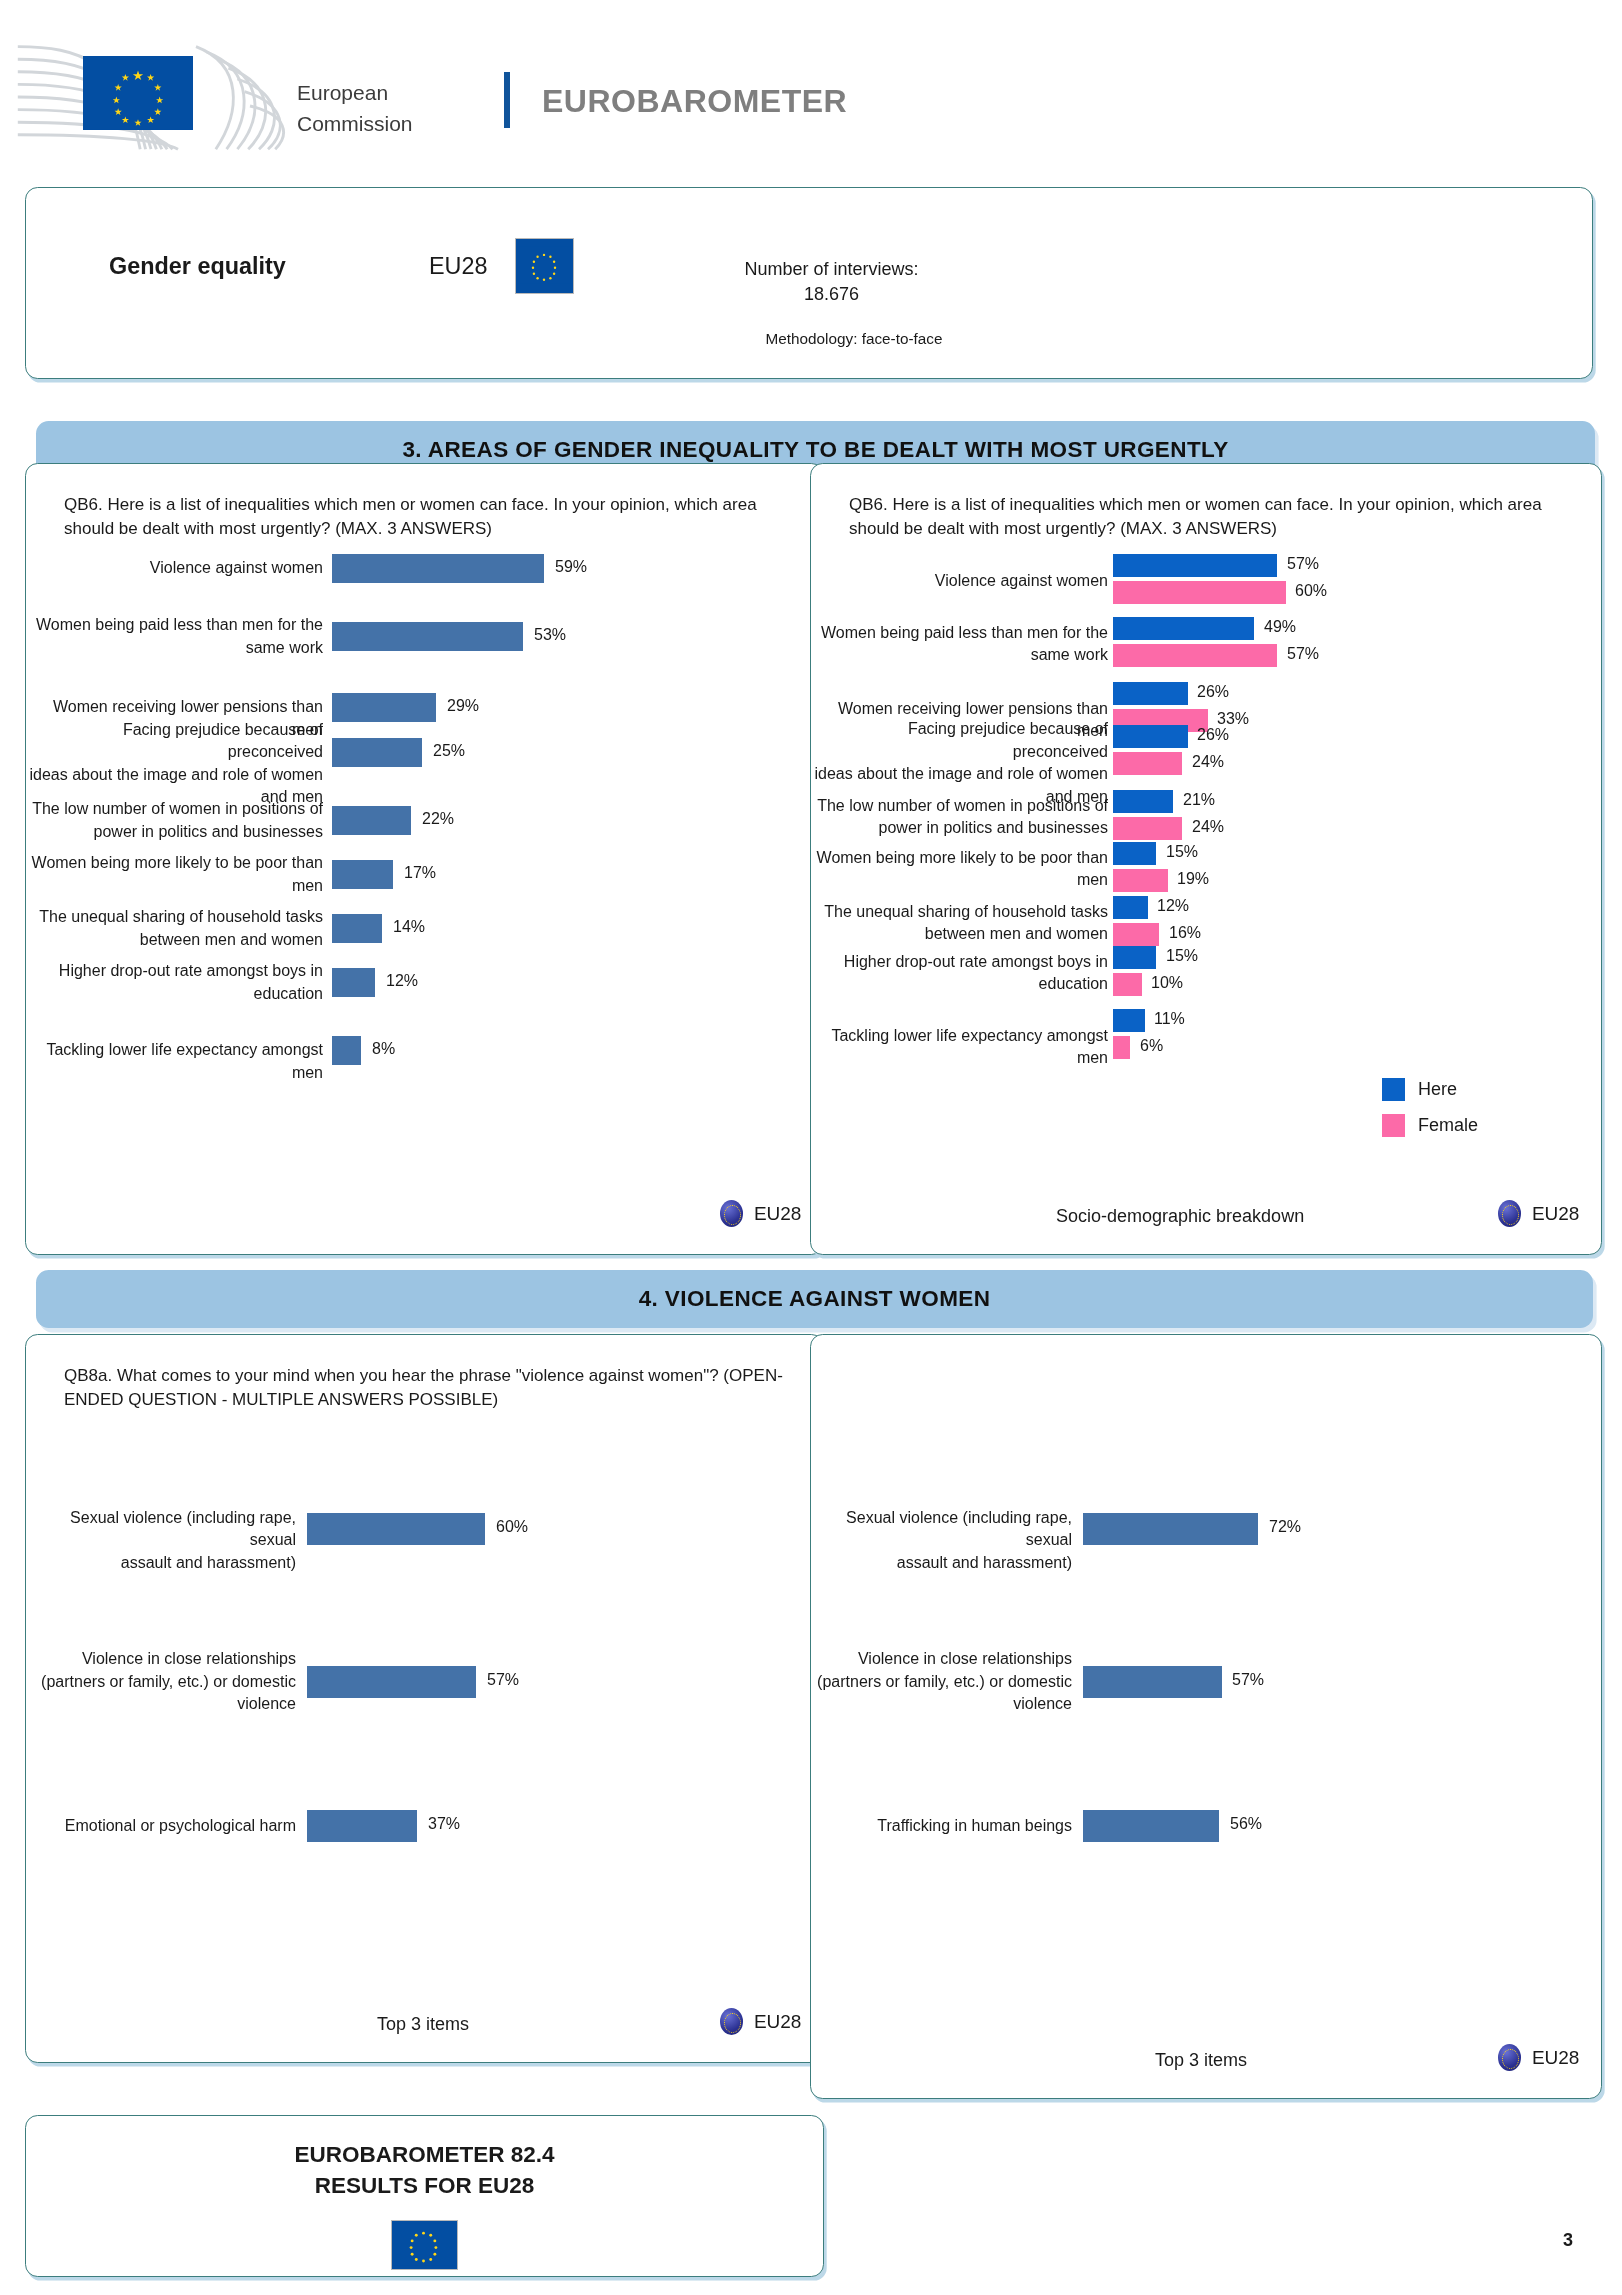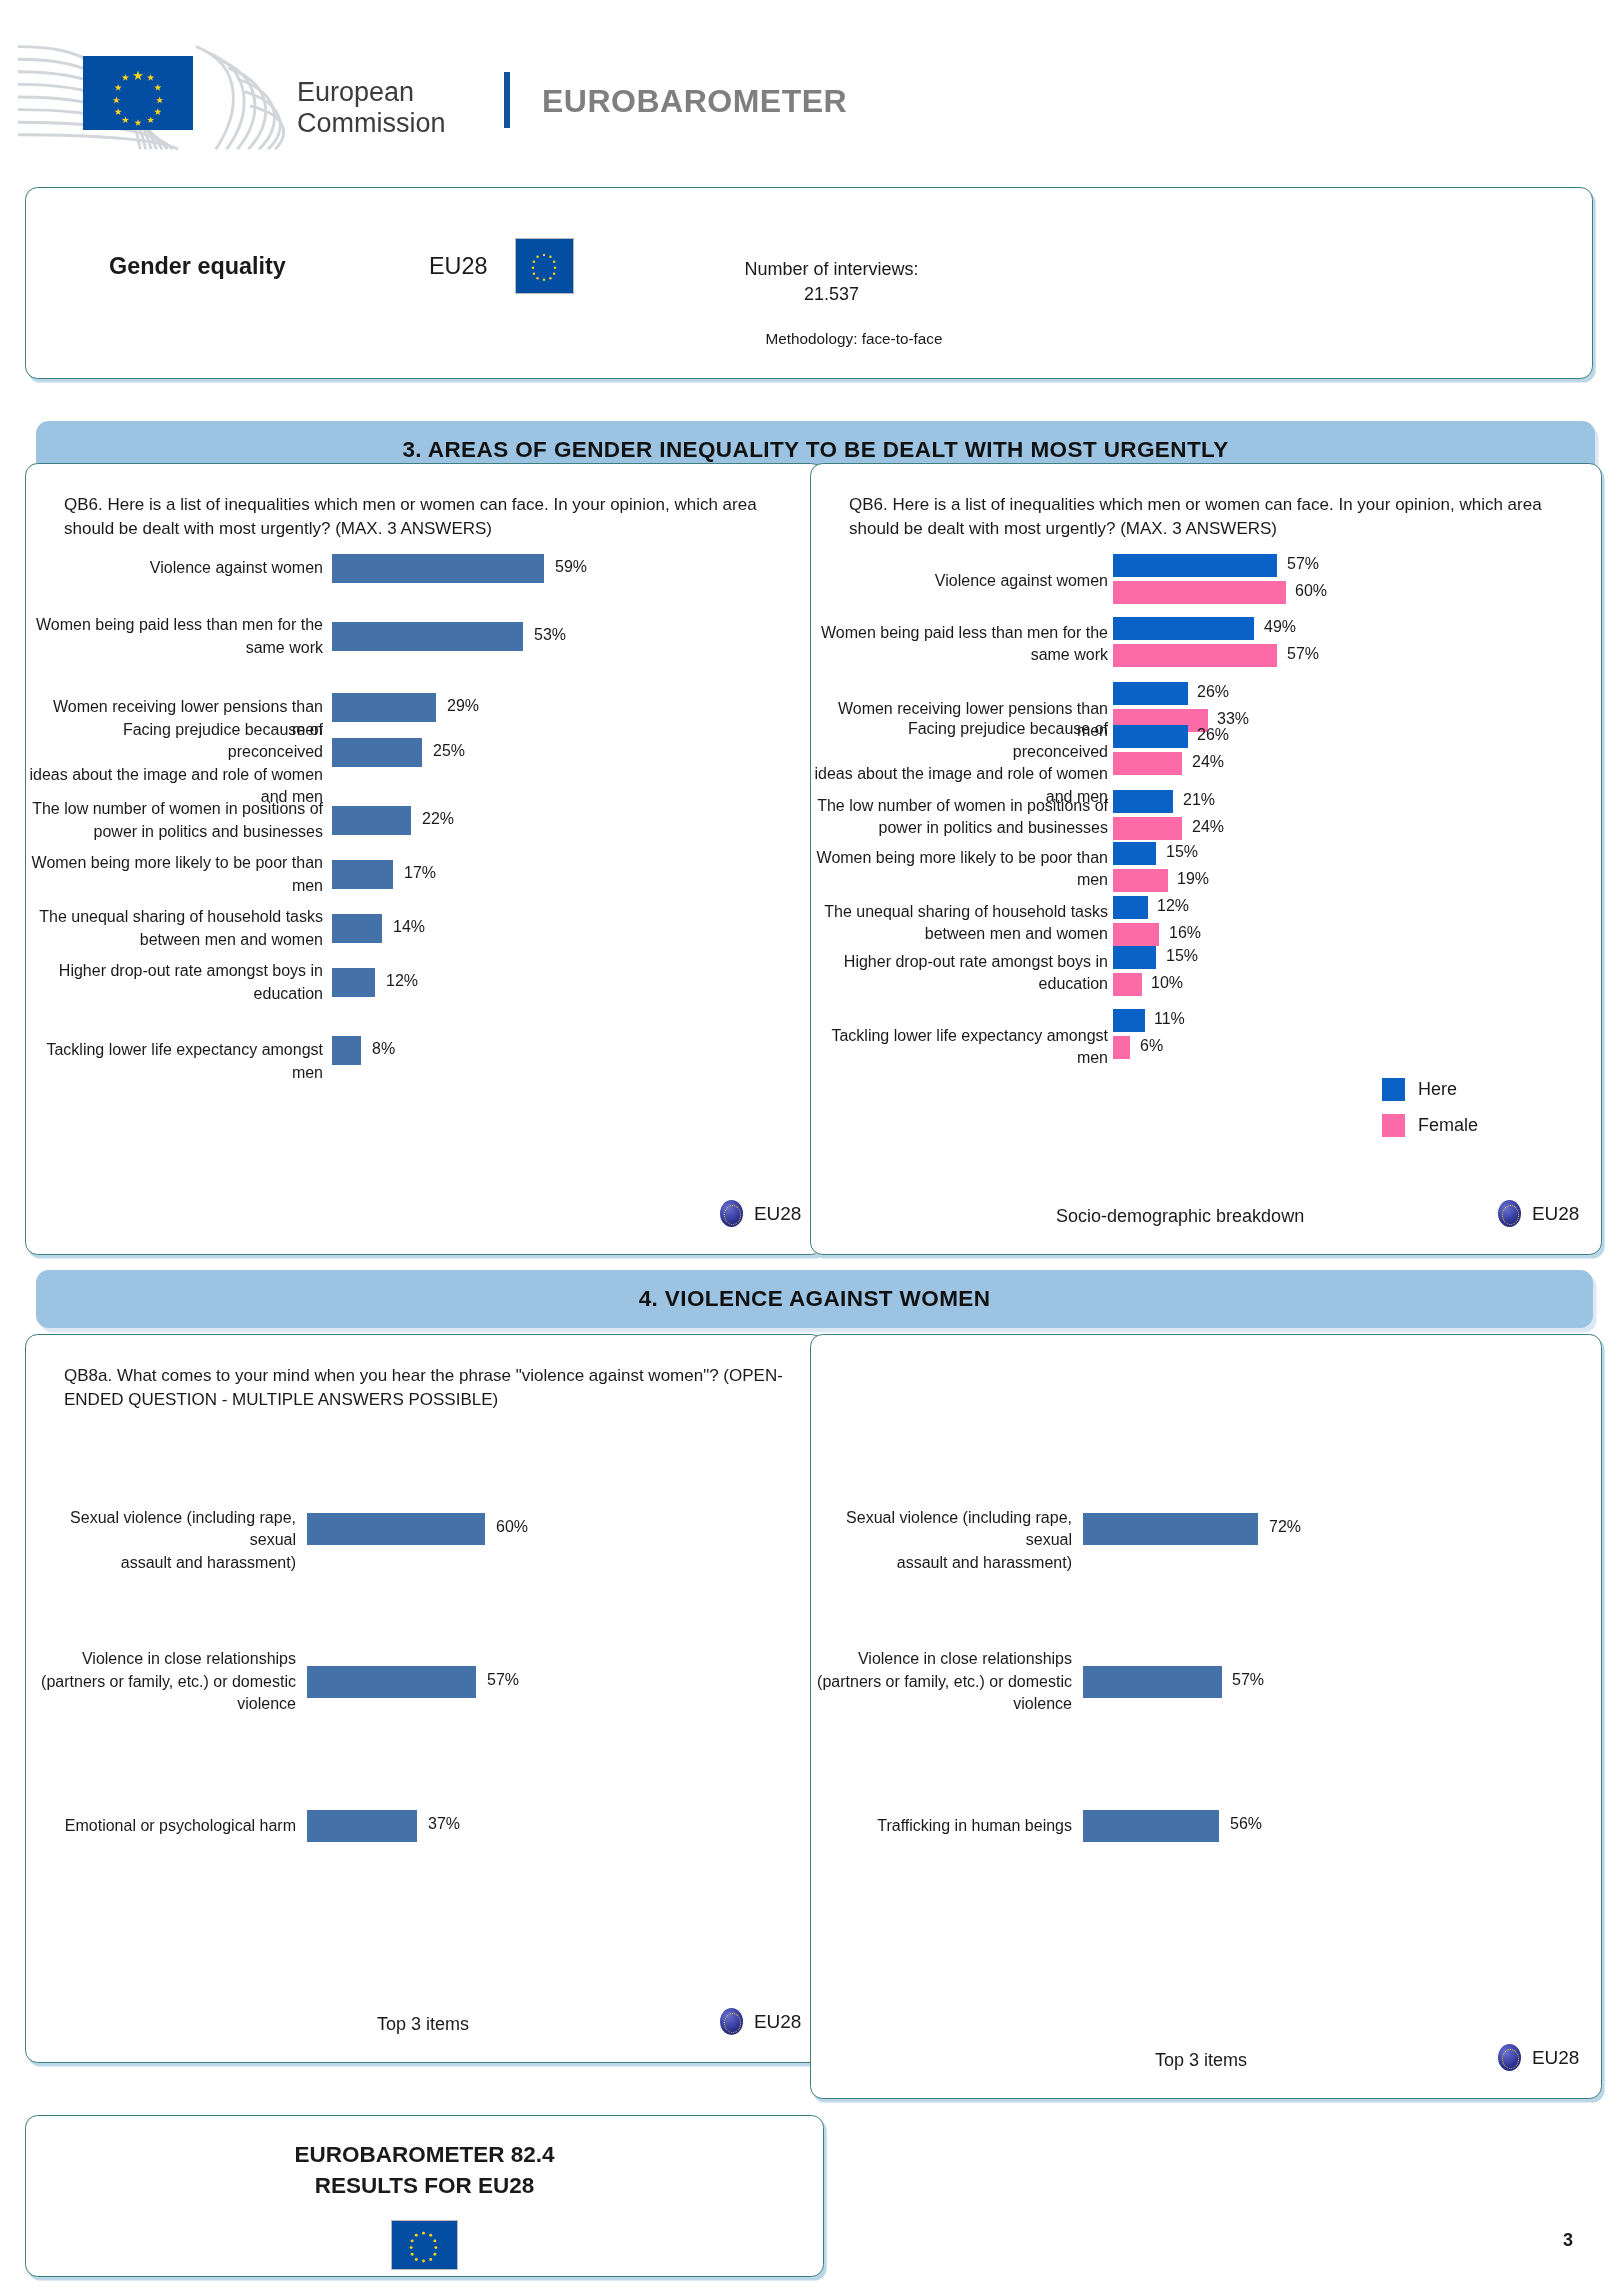--- a/index.html
+++ b/index.html
@@ -12,21 +12,21 @@
     position:relative;
     overflow:hidden;
   }
 
   
   .header { position:absolute; left:0; top:0; width:1623px; height:176px; }
   .flag-box { position:absolute; left:83px; top:56px; width:110px; height:74px;
               background:#034ea2; }
   .flag-box svg { display:block; }
   .ec-words { position:absolute; left:297px; top:77px;
-              font-size:27px; line-height:31px; color:#3c3c3c;
+              font-size:21px; line-height:31px; color:#3c3c3c;
               font-family:"Liberation Sans", sans-serif; }
   .ec-words div { white-space:nowrap; }
   .divider-bar { position:absolute; left:504px; top:72px; width:6.3px; height:56px;
                  background:#10549b; }
   .eb-title { position:absolute; left:542px; top:83px;
               font-size:32px; font-weight:bold; letter-spacing:0.5px;
               color:#7f7f7f; white-space:nowrap; }
   .swoosh { position:absolute; left:16px; top:25px; width:270px; height:126px; }
 
   
@@ -165,21 +165,21 @@
           <circle cx="83" cy="60" r="2.6"></circle>
           <circle cx="39" cy="60" r="2.6"></circle>
         <circle cx="75" cy="70" r="2.6"></circle>
           <circle cx="47" cy="70" r="2.6"></circle>
           <circle cx="61" cy="73" r="2.6"></circle>
       </g>
     </svg>
   </div>
   <div class="interviews">
     <div>Number of interviews:</div>
-    <div>21.537</div>
+    <div>18.676</div>
   </div>
   <div class="methodology">Methodology: face-to-face</div>
 </div>
 
 <div class="sechdr" style="left:36px; top:421px; width:1559px;text-align:right;">
   <span>3. AREAS OF GENDER INEQUALITY TO BE DEALT WITH MOST URGENTLY</span>
 </div>
 
 <div class="panel" style="left:25px; top:463px; width:799px; height:792px;">
   <div class="qtext" style="width:747px;">QB6. Here is a list of inequalities which men or women can face. In your opinion, which area should be dealt with most urgently? (MAX. 3 ANSWERS)</div>

